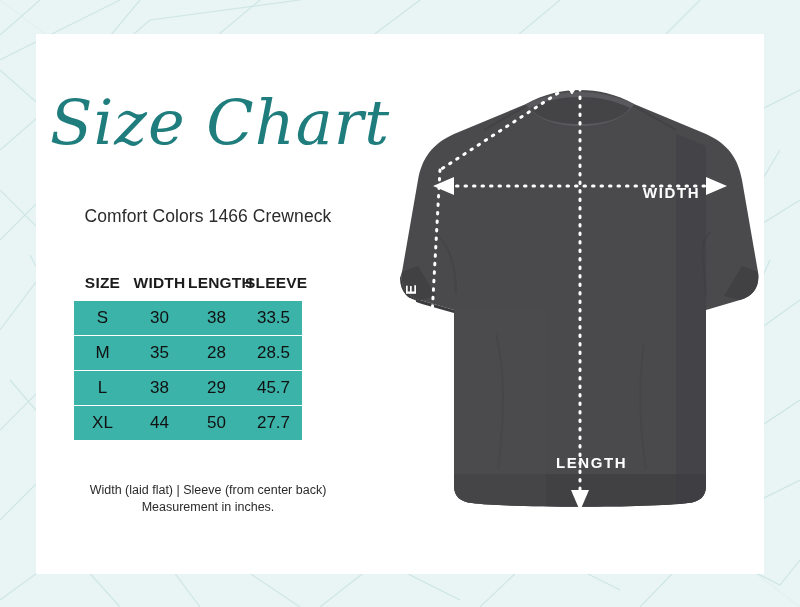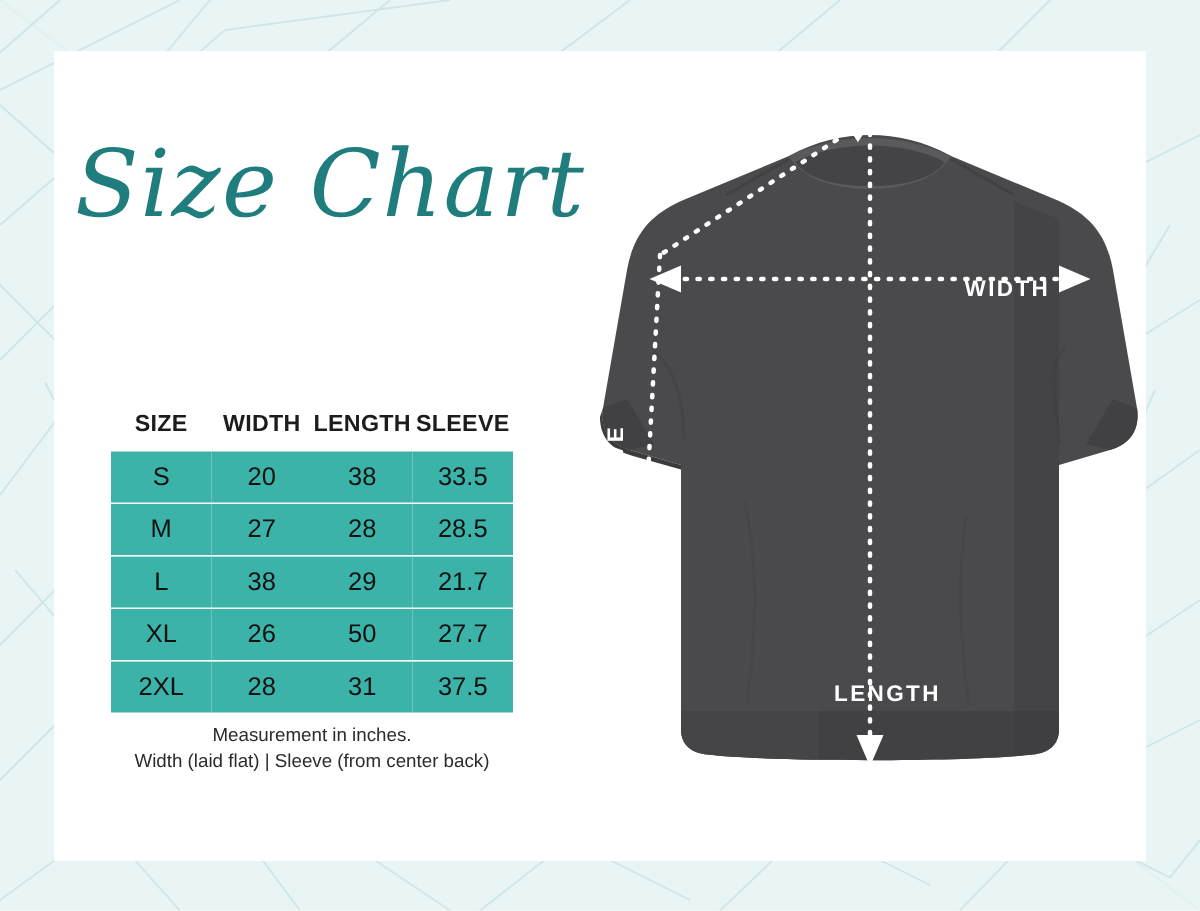--- a/index.html
+++ b/index.html
@@ -77,21 +77,21 @@
   
   #table-wrap {
     position: absolute;
     left: 38px;
     top: 240px;
     width: 268px;
   }
 
   table {
     border-collapse: collapse;
-    width: 268px;
+    width: 228px;
     table-layout: fixed;
   }
 
   thead th {
     font-size: 15.5px;
     font-weight: bold;
     color: #1c1c1c;
     padding: 0 0 9px 0;
     text-align: center;
     letter-spacing: 0.2px;
@@ -180,69 +180,64 @@
       <path d="M0 0 L800 607" opacity="0.25"></path>
     </g>
   </svg>
 
   <div id="card">
 
     <div id="left-panel">
 
       <div id="title">Size Chart</div>
 
+      <div id="subtitle">Comfort Colors 1466 Crewneck</div>
 
       <div id="table-wrap">
         <table>
           <thead>
             <tr>
               <th>SIZE</th>
               <th>WIDTH</th>
               <th>LENGTH</th>
               <th>SLEEVE</th>
             </tr>
           </thead>
           <tbody>
             <tr>
               <td class="size-cell">S</td>
-              <td>20</td>
+              <td>30</td>
               <td>38</td>
               <td>33.5</td>
             </tr>
             <tr>
               <td class="size-cell">M</td>
-              <td>27</td>
+              <td>35</td>
               <td>28</td>
               <td>28.5</td>
             </tr>
             <tr>
               <td class="size-cell">L</td>
               <td>38</td>
               <td>29</td>
-              <td>21.7</td>
+              <td>45.7</td>
             </tr>
             <tr>
               <td class="size-cell">XL</td>
-              <td>26</td>
+              <td>44</td>
               <td>50</td>
               <td>27.7</td>
-            </tr>
-            <tr>
-              <td class="size-cell">2XL</td>
-              <td>28</td>
-              <td>31</td>
-              <td>37.5</td>
             </tr>
           </tbody>
         </table>
       </div>
 
       <div id="note">
+        <div>Width (laid flat)  |  Sleeve (from center back)</div>
         <div>Measurement in inches.</div>
-        <div>Width (laid flat)  |  Sleeve (from center back)</div>
       </div>
     </div>
 
     <div id="right-panel">
 
       <svg width="388" height="540" viewBox="0 0 388 540" xmlns="http://www.w3.org/2000/svg">
 
         <g>
           <path d="M150 70
                    C168 60, 186 56, 204 56

